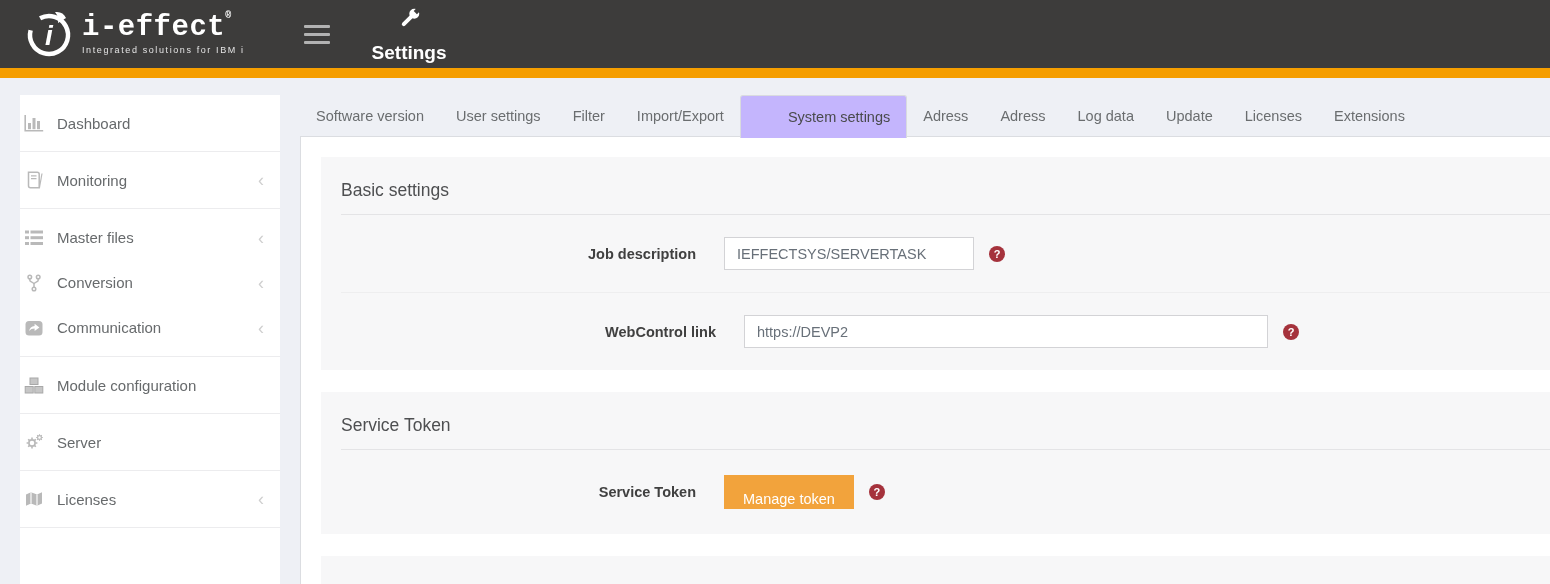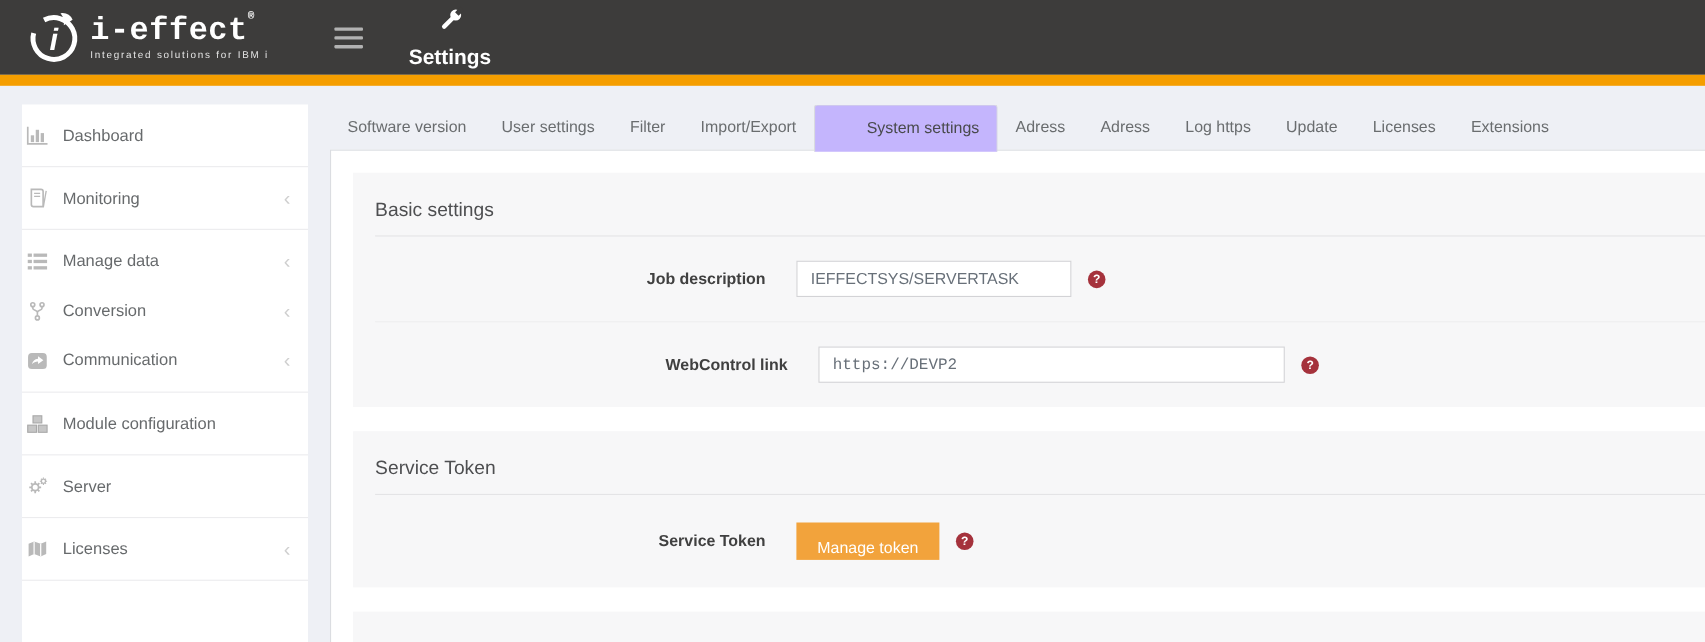--- a/index.html
+++ b/index.html
@@ -44,21 +44,21 @@
   .panel-title { padding:23px 20px 13px 20px; font-size:17.5px; color:#4e4f51; }
   .panel-divider { border-bottom:1px solid #e4e4e6; margin:0 20px; }
   .form-row { display:flex; align-items:center; padding:22px 20px 22px 0; }
   .form-row + .form-row { border-top:1px solid #eeeeef; margin:0 20px; padding-left:0; padding-right:0; }
   .row-inner { display:flex; align-items:center; width:100%; }
   .form-label { flex:0 0 375px; text-align:right; font-size:14.5px; font-weight:bold; color:#404040; }
   .form-control { margin-left:28px; display:flex; align-items:center; }
   .text-input { height:33px; border:1px solid #d3d3d6; background:#fff; color:#687079;
                 font-size:14.5px; padding:12px 12px; outline:none; }
   .input-sm { width:250px; }
-  .input-lg { width:424px;font-family:Liberation Mono, monospace; }
+  .input-lg { width:524px; }
   .help-badge { width:16px; height:16px; border-radius:50%; background:#a5323c; color:#fff;
                 font-size:11px; font-weight:bold; display:inline-flex; align-items:center;
                 justify-content:center; margin-left:15px; cursor:pointer; flex:0 0 auto; }
   .btn-orange { height:34px; padding:16px 19px; background:#f2a33c; border:none; color:#fff;
                 font-size:14.5px; font-family:"Liberation Sans",sans-serif; cursor:pointer; }
   .panel.sliver { height:60px; }
 </style>
 </head>
 <body>
 
@@ -124,21 +124,21 @@
             <g fill="#b9b9b9">
               <rect x="0" y="0.5" width="4" height="3"></rect>
                 <rect x="5.5" y="0.5" width="12.5" height="3"></rect>
               <rect x="0" y="6.2" width="4" height="3"></rect>
                 <rect x="5.5" y="6.2" width="12.5" height="3"></rect>
               <rect x="0" y="12" width="4" height="3"></rect>
                 <rect x="5.5" y="12" width="12.5" height="3"></rect>
             </g>
           </svg>
         </span>
-        <span class="side-label">Manage data</span>
+        <span class="side-label">Master files</span>
         <span class="side-chevron">‹</span>
       </div>
       <div class="side-item">
         <span class="side-icon">
           <svg width="14" height="18" viewBox="0 0 14 18">
             <g fill="none" stroke="#b9b9b9" stroke-width="1.5">
               <circle cx="2.8" cy="3" r="1.8"></circle>
                 <circle cx="11.2" cy="3" r="1.8"></circle>
                 <circle cx="7" cy="15" r="1.8"></circle>
               <path d="M2.8 4.8v1.4c0 2.1 4.2 1.7 4.2 3.9v3M11.2 4.8v1.4c0 2.1-4.2 1.7-4.2 3.9"></path>
@@ -197,21 +197,21 @@
   </div>
 
   <div class="tabs">
     <div class="tab">Software version</div>
     <div class="tab">User settings</div>
     <div class="tab">Filter</div>
     <div class="tab">Import/Export</div>
     <div class="tab active">System settings</div>
     <div class="tab">Adress</div>
     <div class="tab">Adress</div>
-    <div class="tab">Log https</div>
+    <div class="tab">Log data</div>
     <div class="tab">Update</div>
     <div class="tab">Licenses</div>
     <div class="tab">Extensions</div>
   </div>
 
   <div class="content">
 
     <div class="panel">
       <div class="panel-title">Basic settings</div>
       <div class="panel-divider"></div>

